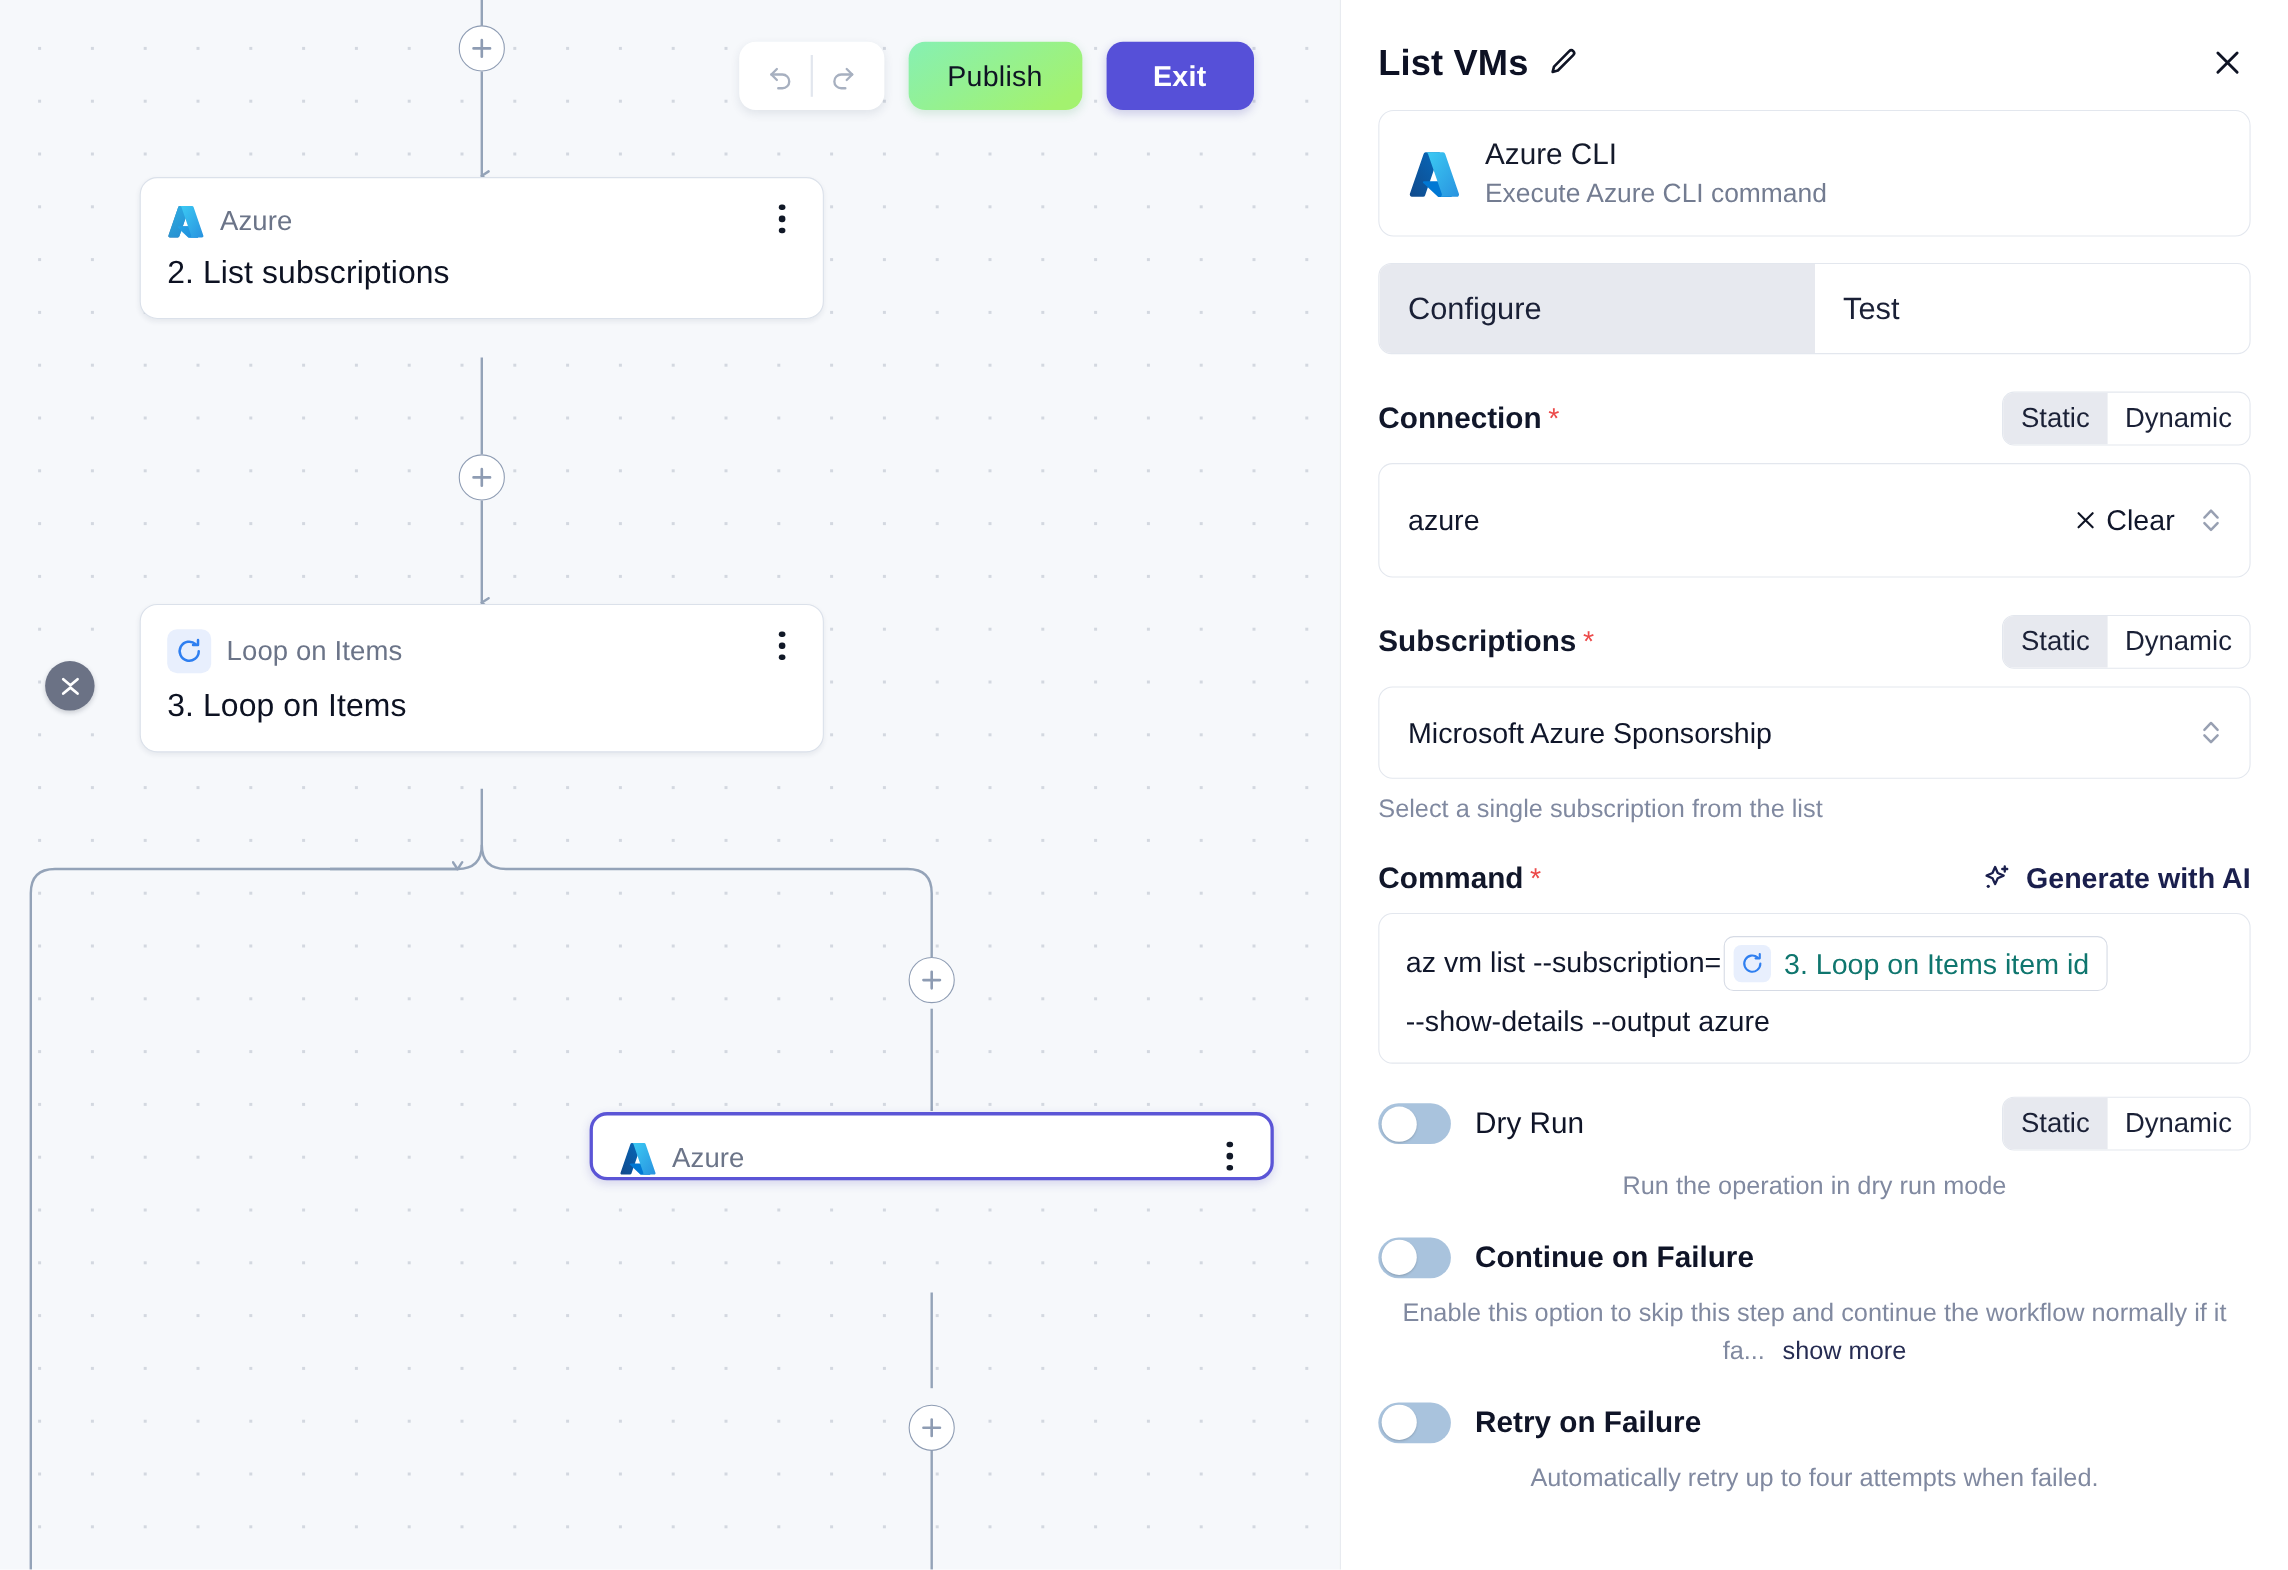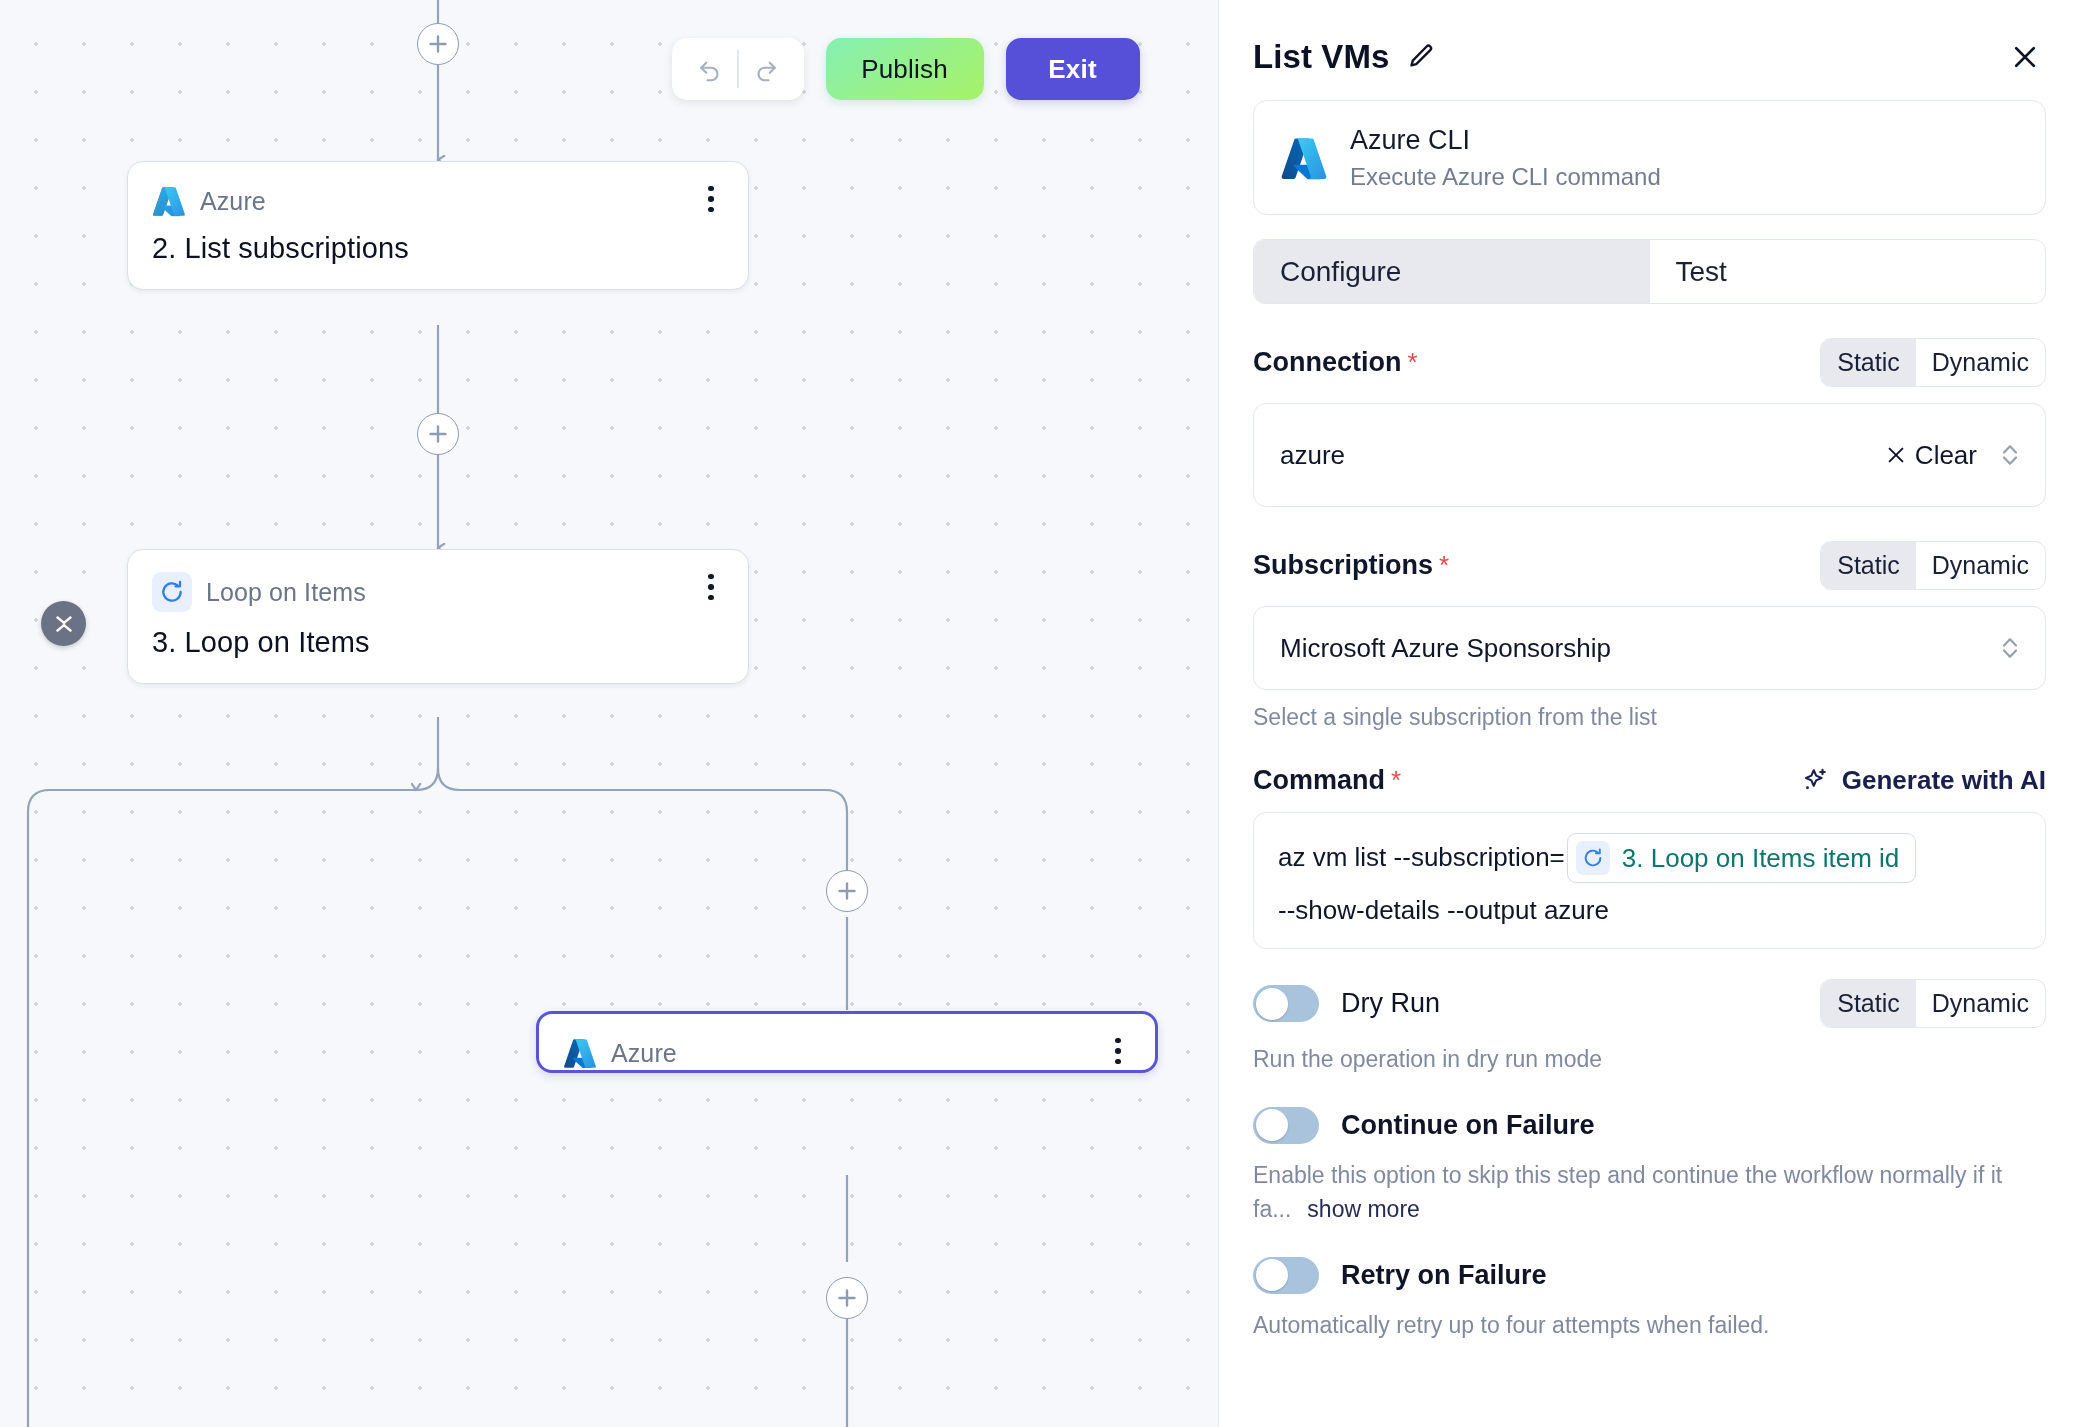--- a/index.html
+++ b/index.html
@@ -146,21 +146,21 @@
     padding: 22px 26px;
     display: flex; align-items: center;
     margin-bottom: 24px;
   }
   .integration-texts { margin-left: 22px; }
   .integration-name { font-size: 27px; color: #141a2b; line-height: 1.28; }
   .integration-desc { font-size: 24px; color: #737c91; line-height: 1.32; margin-top: 3px; }
 
   .tabs { display: flex; border: 1.5px solid #e3e7ee; border-radius: 12px; overflow: hidden; }
   .tab {
-    flex: 1; height: 63px;
+    flex: 1; height: 81px;
     display: flex; align-items: center;
     padding-left: 26px;
     font-size: 28px; color: #1a2036;
   }
   .tab.active { background: #e7e9ef; font-weight: 500; }
 
   .field { margin-top: 34px; }
   .field-row { display: flex; align-items: center; }
   .field-label { font-size: 27px; font-weight: 700; color: #11172a; }
   .req { color: #ec4a4a; margin-left: 6px; font-size: 26px; }
@@ -220,21 +220,21 @@
     width: 66px; height: 37px; border-radius: 19px;
     background: #a9c3dd; position: relative; flex: none;
   }
   .switch .knob {
     position: absolute; left: 2.5px; top: 2.5px;
     width: 32px; height: 32px; border-radius: 50%;
     background: #ffffff; box-shadow: 0 1px 2px rgba(0,0,0,.18);
   }
   .toggle-label { font-size: 27px; color: #0f1427; margin-left: 22px; }
   .toggle-label.bold { font-weight: 700; }
-  .desc { font-size: 23px; color: #8089a0; margin-top: 14px; line-height: 1.5; }
+  .desc { font-size: 23px; color: #8089a0; margin-top: 14px; line-height: 1.5; text-align: center; }
   .show-more { color: #262c52; font-weight: 500; margin-left: 16px; }
 </style>
 </head>
 <body>
 
 <div id="app">
 
   <div class="canvas">
 
     <svg class="edges">

